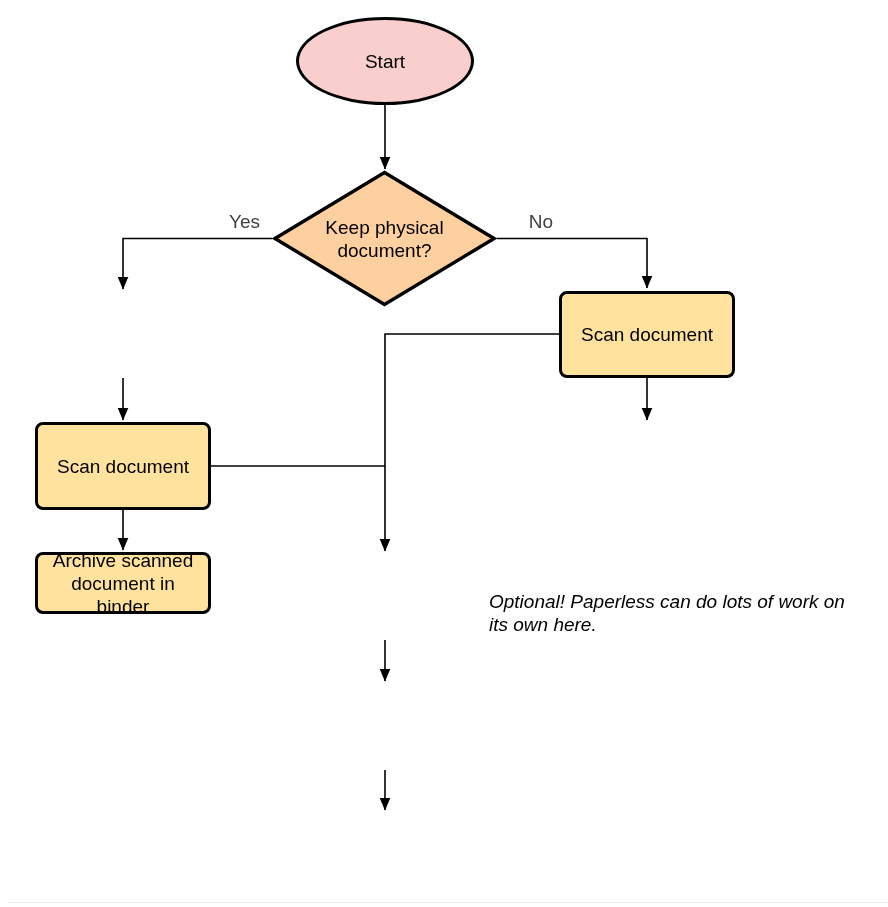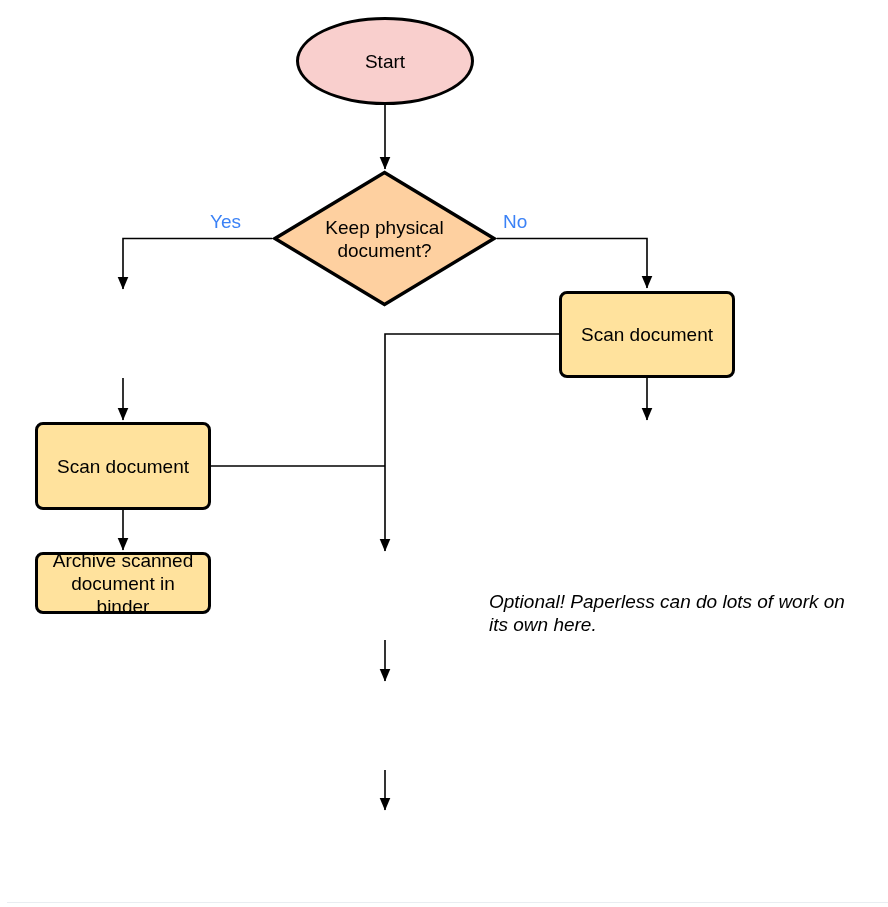--- a/index.html
+++ b/index.html
@@ -42,22 +42,22 @@
     border: 3px solid #000000;
     border-radius: 50%;
   }
   .diamond-wrap { border: none; background: transparent; }
   .diamond-wrap svg { position: absolute; left: 0; top: 0; }
   .diamond-wrap .label { position: relative; z-index: 1; }
   .edge-label {
     position: absolute;
     font-size: 19px;
     line-height: 22px;
-    color: #3b82f6;
-    text-align: left;
+    color: #404040;
+    text-align: right;
   }
   .note {
     position: absolute;
     left: 482px;
     top: 590px;
     width: 410px;
     font-size: 19px;
     line-height: 23px;
     font-style: italic;
     color: #000000;

